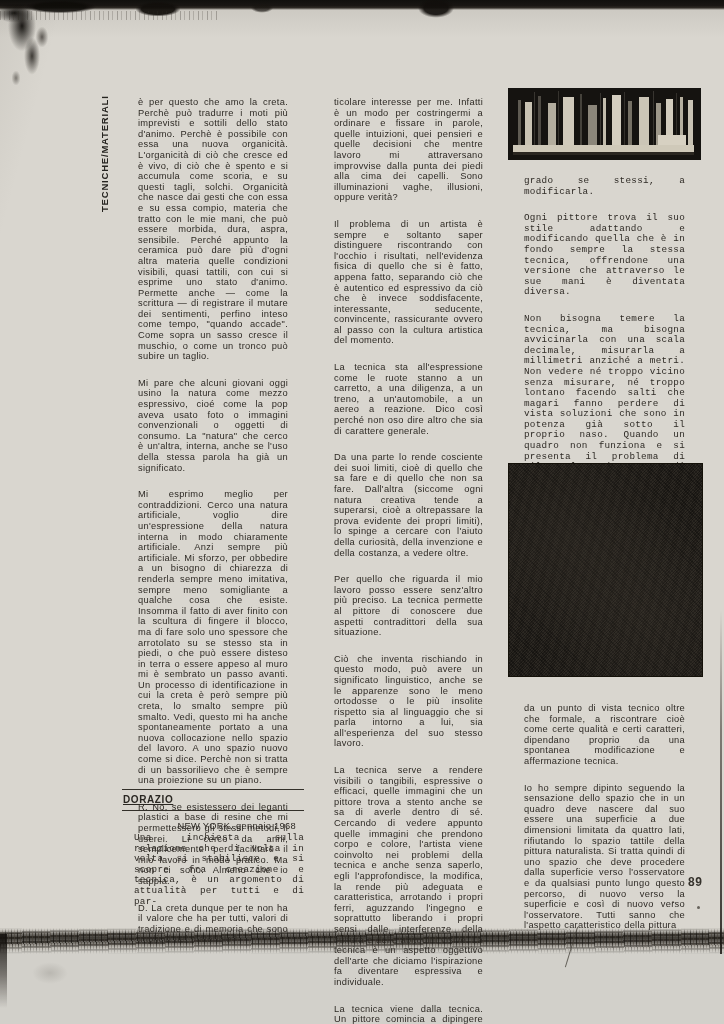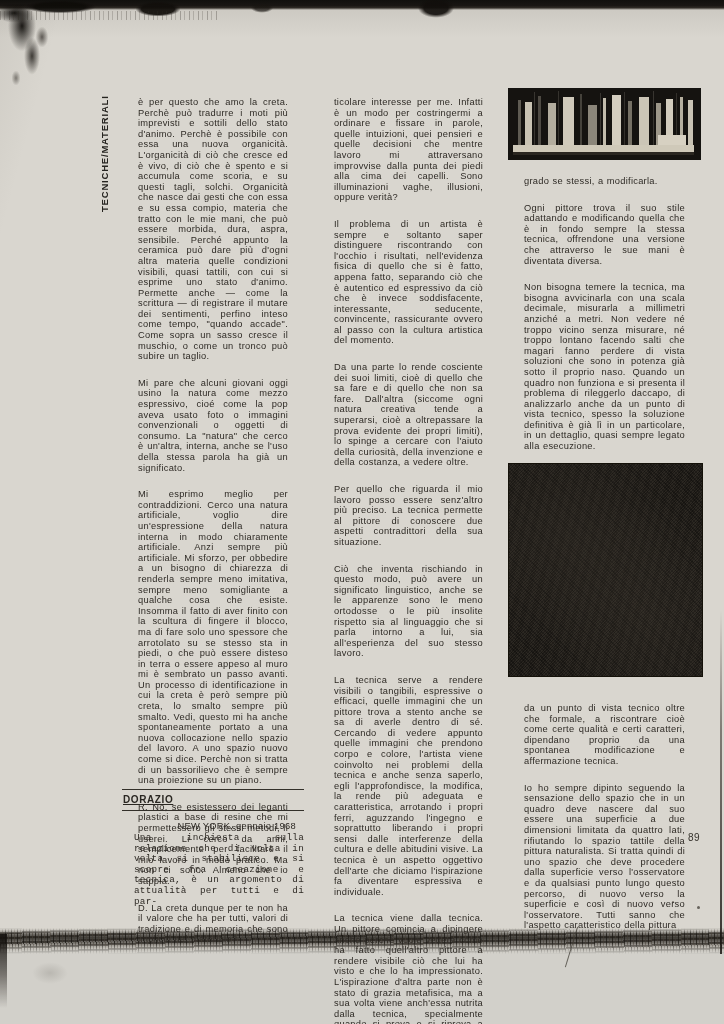--- a/index.html
+++ b/index.html
@@ -80,39 +80,39 @@
     position:absolute;left:99px;top:84px;height:128px;
     writing-mode:vertical-rl;transform:rotate(180deg);
     font-size:9.5px;font-weight:700;letter-spacing:.8px;color:#262420;
     white-space:nowrap;
   }
   .col{position:absolute;top:81px;font-size:9.3px;line-height:10.6px;
     letter-spacing:.28px;word-spacing:.5px;text-align:justify;}
   .col p{margin:16px;}
   .col1{left:122px;width:182px;}
   .col2{left:318px;width:181px;}
-  .col3a{left:508px;top:82px;width:193px;}
+  .col3a{left:508px;top:82px;width:193px;font-family:Liberation Mono, monospace;}
   .col3b{left:508px;top:687px;width:193px;}
   .artphoto1{display:block;width:193px;height:72px;margin:6px 0 8px 0;}
   .artphoto2{
     position:absolute;left:508px;top:463px;width:193px;height:212px;
     background-color:#1d1a16;
     background-image:
       radial-gradient(ellipse at 30% 35%, rgba(62,56,48,.30), transparent 60%),
       radial-gradient(ellipse at 72% 72%, rgba(74,67,57,.22), transparent 55%),
       repeating-linear-gradient(45deg, rgba(0,0,0,.28) 0 1px, transparent 1px 3px),
       repeating-linear-gradient(-47deg, rgba(128,119,104,.14) 0 1px, transparent 1px 2px);
     border:1px solid #141109;
   }
   .heading-block{position:absolute;left:122px;top:789px;width:182px;}
   .rule{height:0;border-top:1.6px solid #33302a;}
   .article-title{font-size:10px;font-weight:700;letter-spacing:.6px;padding:4px 1px 5px 1px;color:#2a2722;text-decoration:underline;}
   .dateline{font-size:9.3px;letter-spacing:.3px;text-align:right;padding:10px 8px 1px 0;}
   .intro{font-size:9.3px;line-height:10.6px;letter-spacing:.28px;word-spacing:.5px;text-align:justify;margin:1px 0 0 12px;font-family:Liberation Mono, monospace;}
-  .pagenum{position:absolute;left:688px;top:832px;font-size:10px;font-weight:400;color:#35322c;letter-spacing:.5px;}
+  .pagenum{position:absolute;left:688px;top:875px;font-size:12px;font-weight:700;color:#35322c;letter-spacing:.5px;}
 </style>
 </head>
 <body>
 
 <div class="stage">
   <div class="paper"></div>
 
   <div class="top-band"></div>
   <div class="top-blobs"></div>
   <div class="tl-smudge"></div>
@@ -139,20 +139,21 @@
     <div class="rule"></div>
     <div class="article-title">DORAZIO</div>
     <div class="rule"></div>
     <div class="dateline">NEW YORK, gennaio 1968</div>
     <p class="intro">Una inchiesta sulla relazione che di volta in volta si stabilisce e si scopre fra creazione e tecnica, è un argomento di attualità per tutti e di par-</p>
   </div>
 
   <div class="col col2">
     <p>ticolare interesse per me. Infatti è un modo per costringermi a ordinare e fissare in parole, quelle intuizioni, quei pensieri e quelle decisioni che mentre lavoro mi attraversano improvvise dalla punta dei piedi alla cima dei capelli. Sono illuminazioni vaghe, illusioni, oppure verità?</p>
     <p>Il problema di un artista è sempre e soltanto saper distinguere riscontrando con l'occhio i risultati, nell'evidenza fisica di quello che si è fatto, appena fatto, separando ciò che è autentico ed espressivo da ciò che è invece soddisfacente, interessante, seducente, convincente, rassicurante ovvero al passo con la cultura artistica del momento.</p>
+    <p>La tecnica sta all'espressione come le ruote stanno a un carretto, a una diligenza, a un treno, a un'automobile, a un aereo a reazione. Dico così perché non oso dire altro che sia di carattere generale.</p>
     <p>Da una parte lo rende cosciente dei suoi limiti, cioè di quello che sa fare e di quello che non sa fare. Dall'altra (siccome ogni natura creativa tende a superarsi, cioè a oltrepassare la prova evidente dei propri limiti), lo spinge a cercare con l'aiuto della curiosità, della invenzione e della costanza, a vedere oltre.</p>
     <p>Per quello che riguarda il mio lavoro posso essere senz'altro più preciso. La tecnica permette al pittore di conoscere due aspetti contradittori della sua situazione.</p>
     <p>Ciò che inventa rischiando in questo modo, può avere un significato linguistico, anche se le apparenze sono le meno ortodosse o le più insolite rispetto sia al linguaggio che si parla intorno a lui, sia all'esperienza del suo stesso lavoro.</p>
     <p>La tecnica serve a rendere visibili o tangibili, espressive o efficaci, quelle immagini che un pittore trova a stento anche se sa di averle dentro di sé. Cercando di vedere appunto quelle immagini che prendono corpo e colore, l'artista viene coinvolto nei problemi della tecnica e anche senza saperlo, egli l'approfondisce, la modifica, la rende più adeguata e caratteristica, arrotando i propri ferri, aguzzando l'ingegno e soprattutto liberando i propri sensi dalle interferenze della cultura e delle abitudini visive. La tecnica è un aspetto oggettivo dell'arte che diciamo l'ispirazione fa diventare espressiva e individuale.</p>
     <p>La tecnica viene dalla tecnica. Un pittore comincia a dipingere anche perché vuole vedere come ha fatto quell'altro pittore a rendere visibile ciò che lui ha visto e che lo ha impressionato. L'ispirazione d'altra parte non è stato di grazia metafisica, ma a sua volta viene anch'essa nutrita dalla tecnica, specialmente quando si prova e si riprova a fare secondo una tecnica nota e finalmente ci si trova costretti anche mal-</p>
   </div>
 
   <div class="col col3a">
     <svg class="artphoto1" viewBox="0 0 193 72" xmlns="http://www.w3.org/2000/svg">
       <rect x="0" y="0" width="193" height="72" fill="#151310"></rect>

